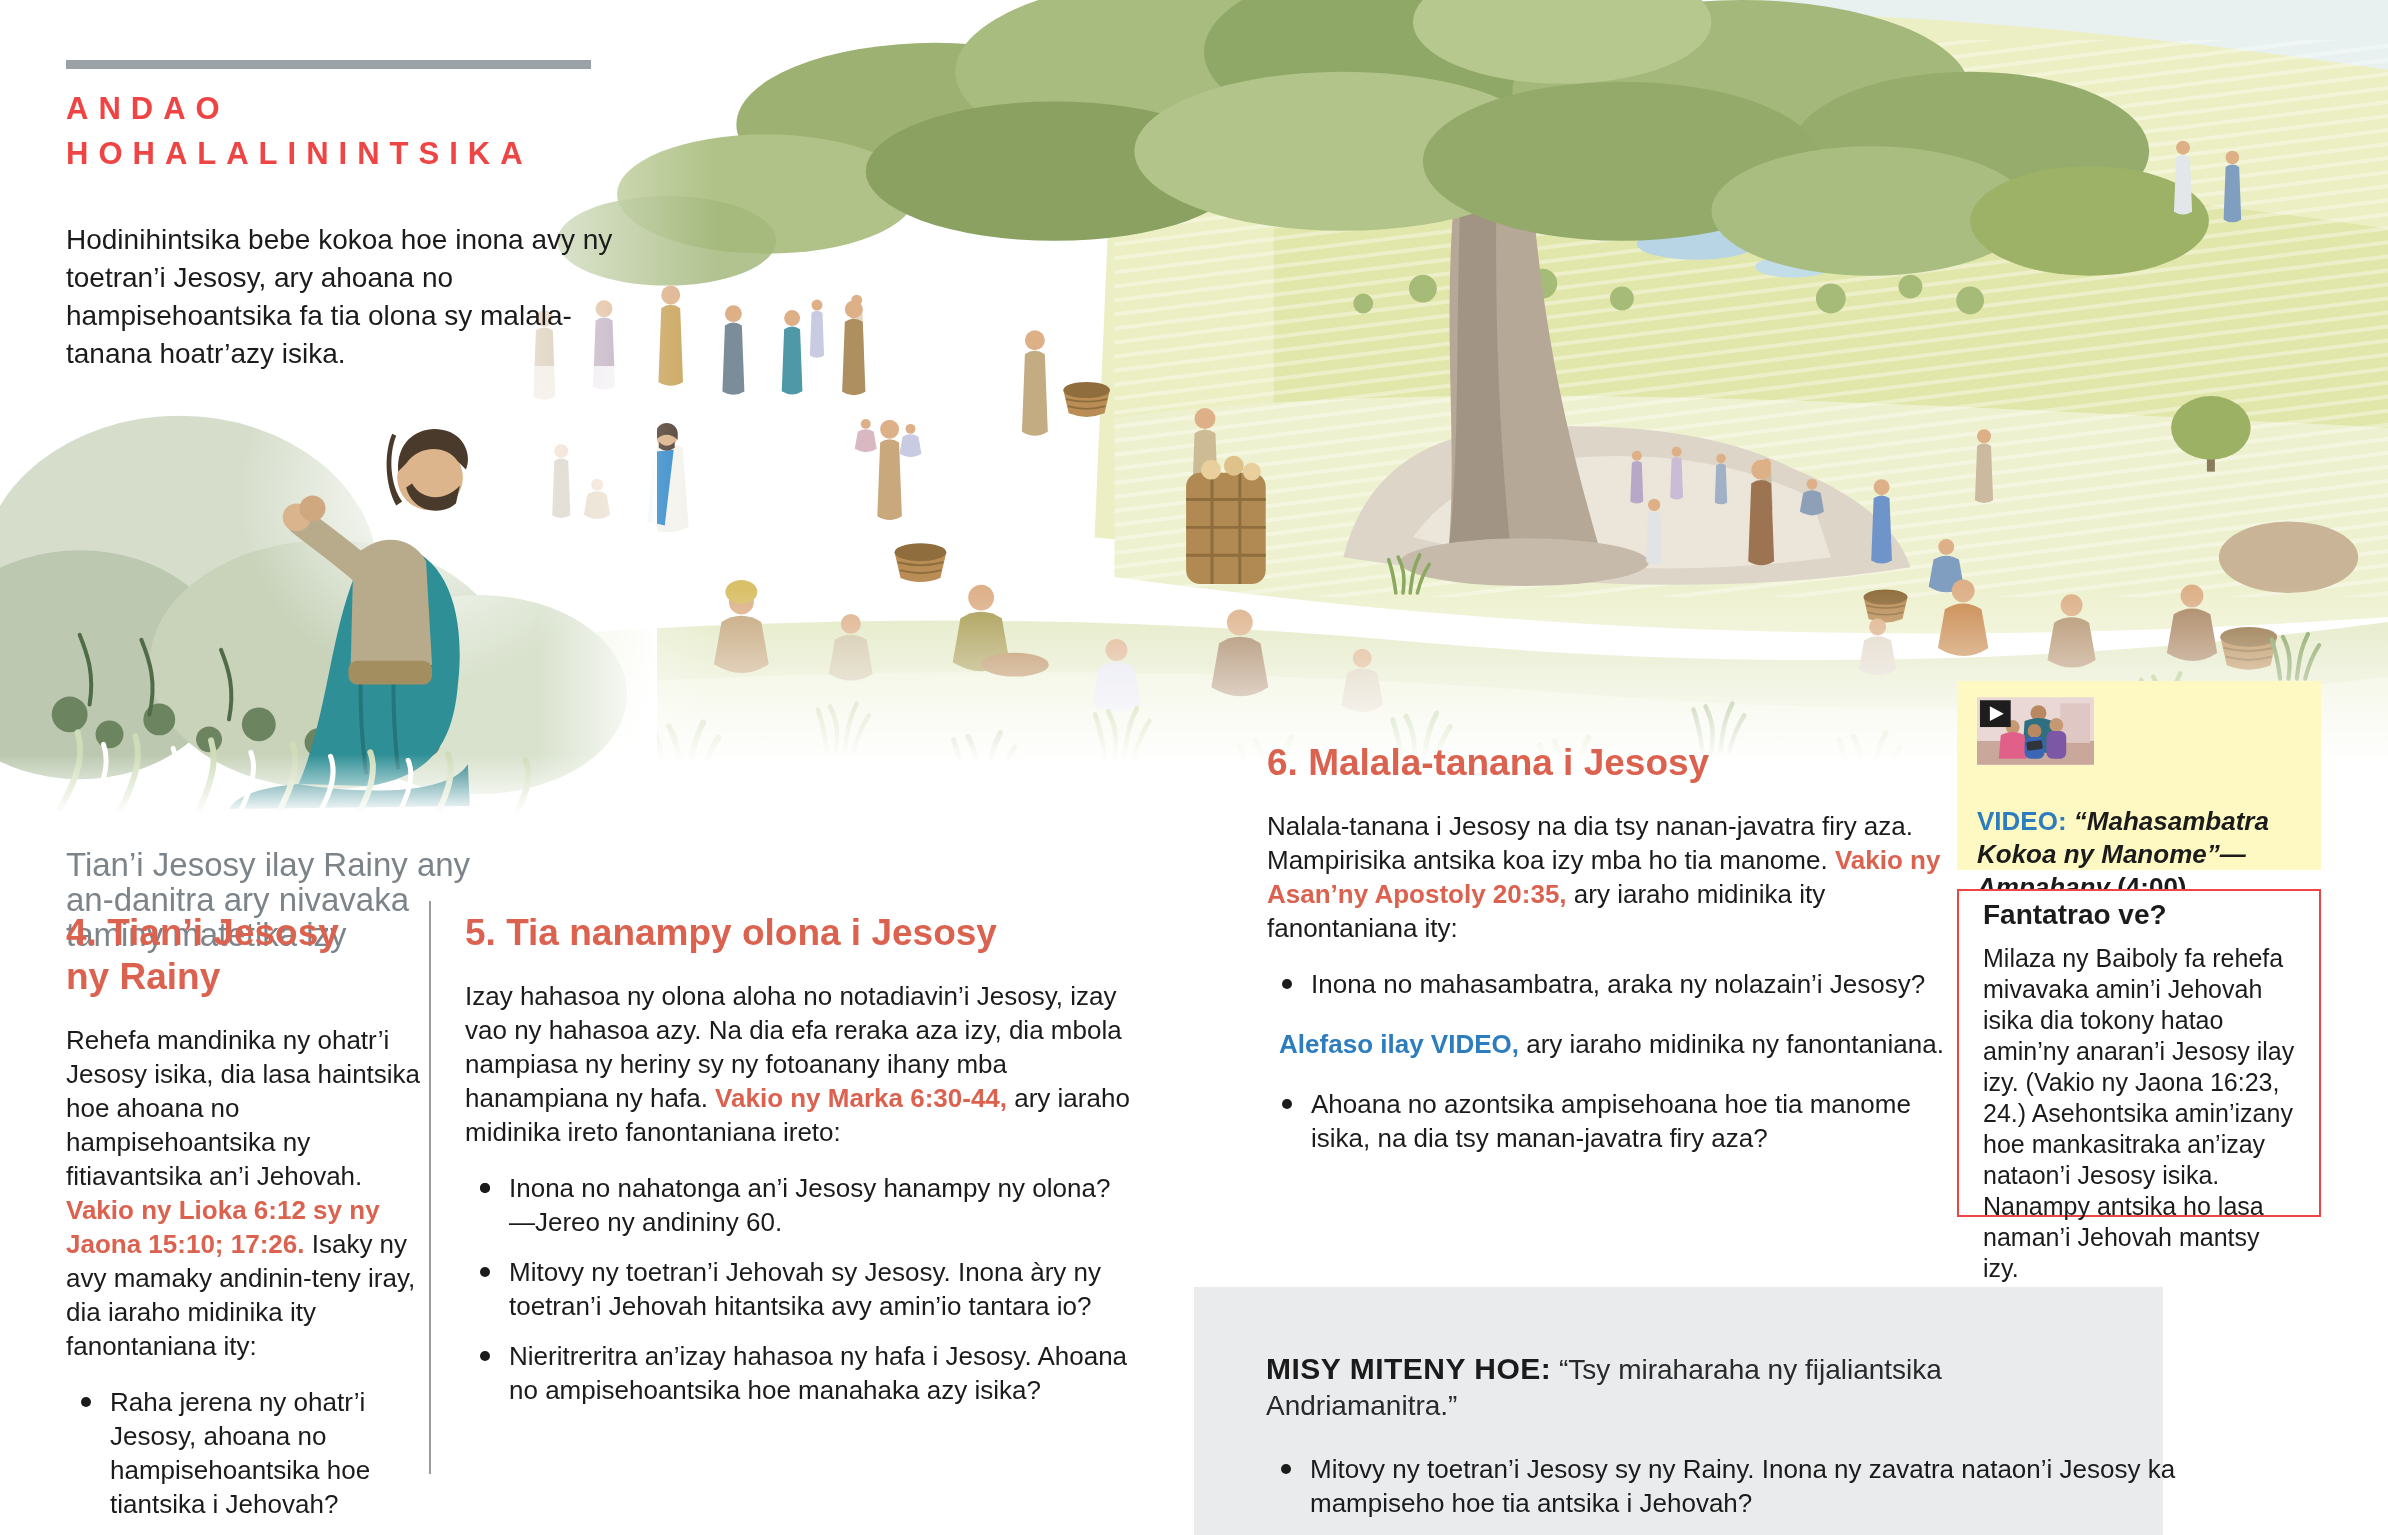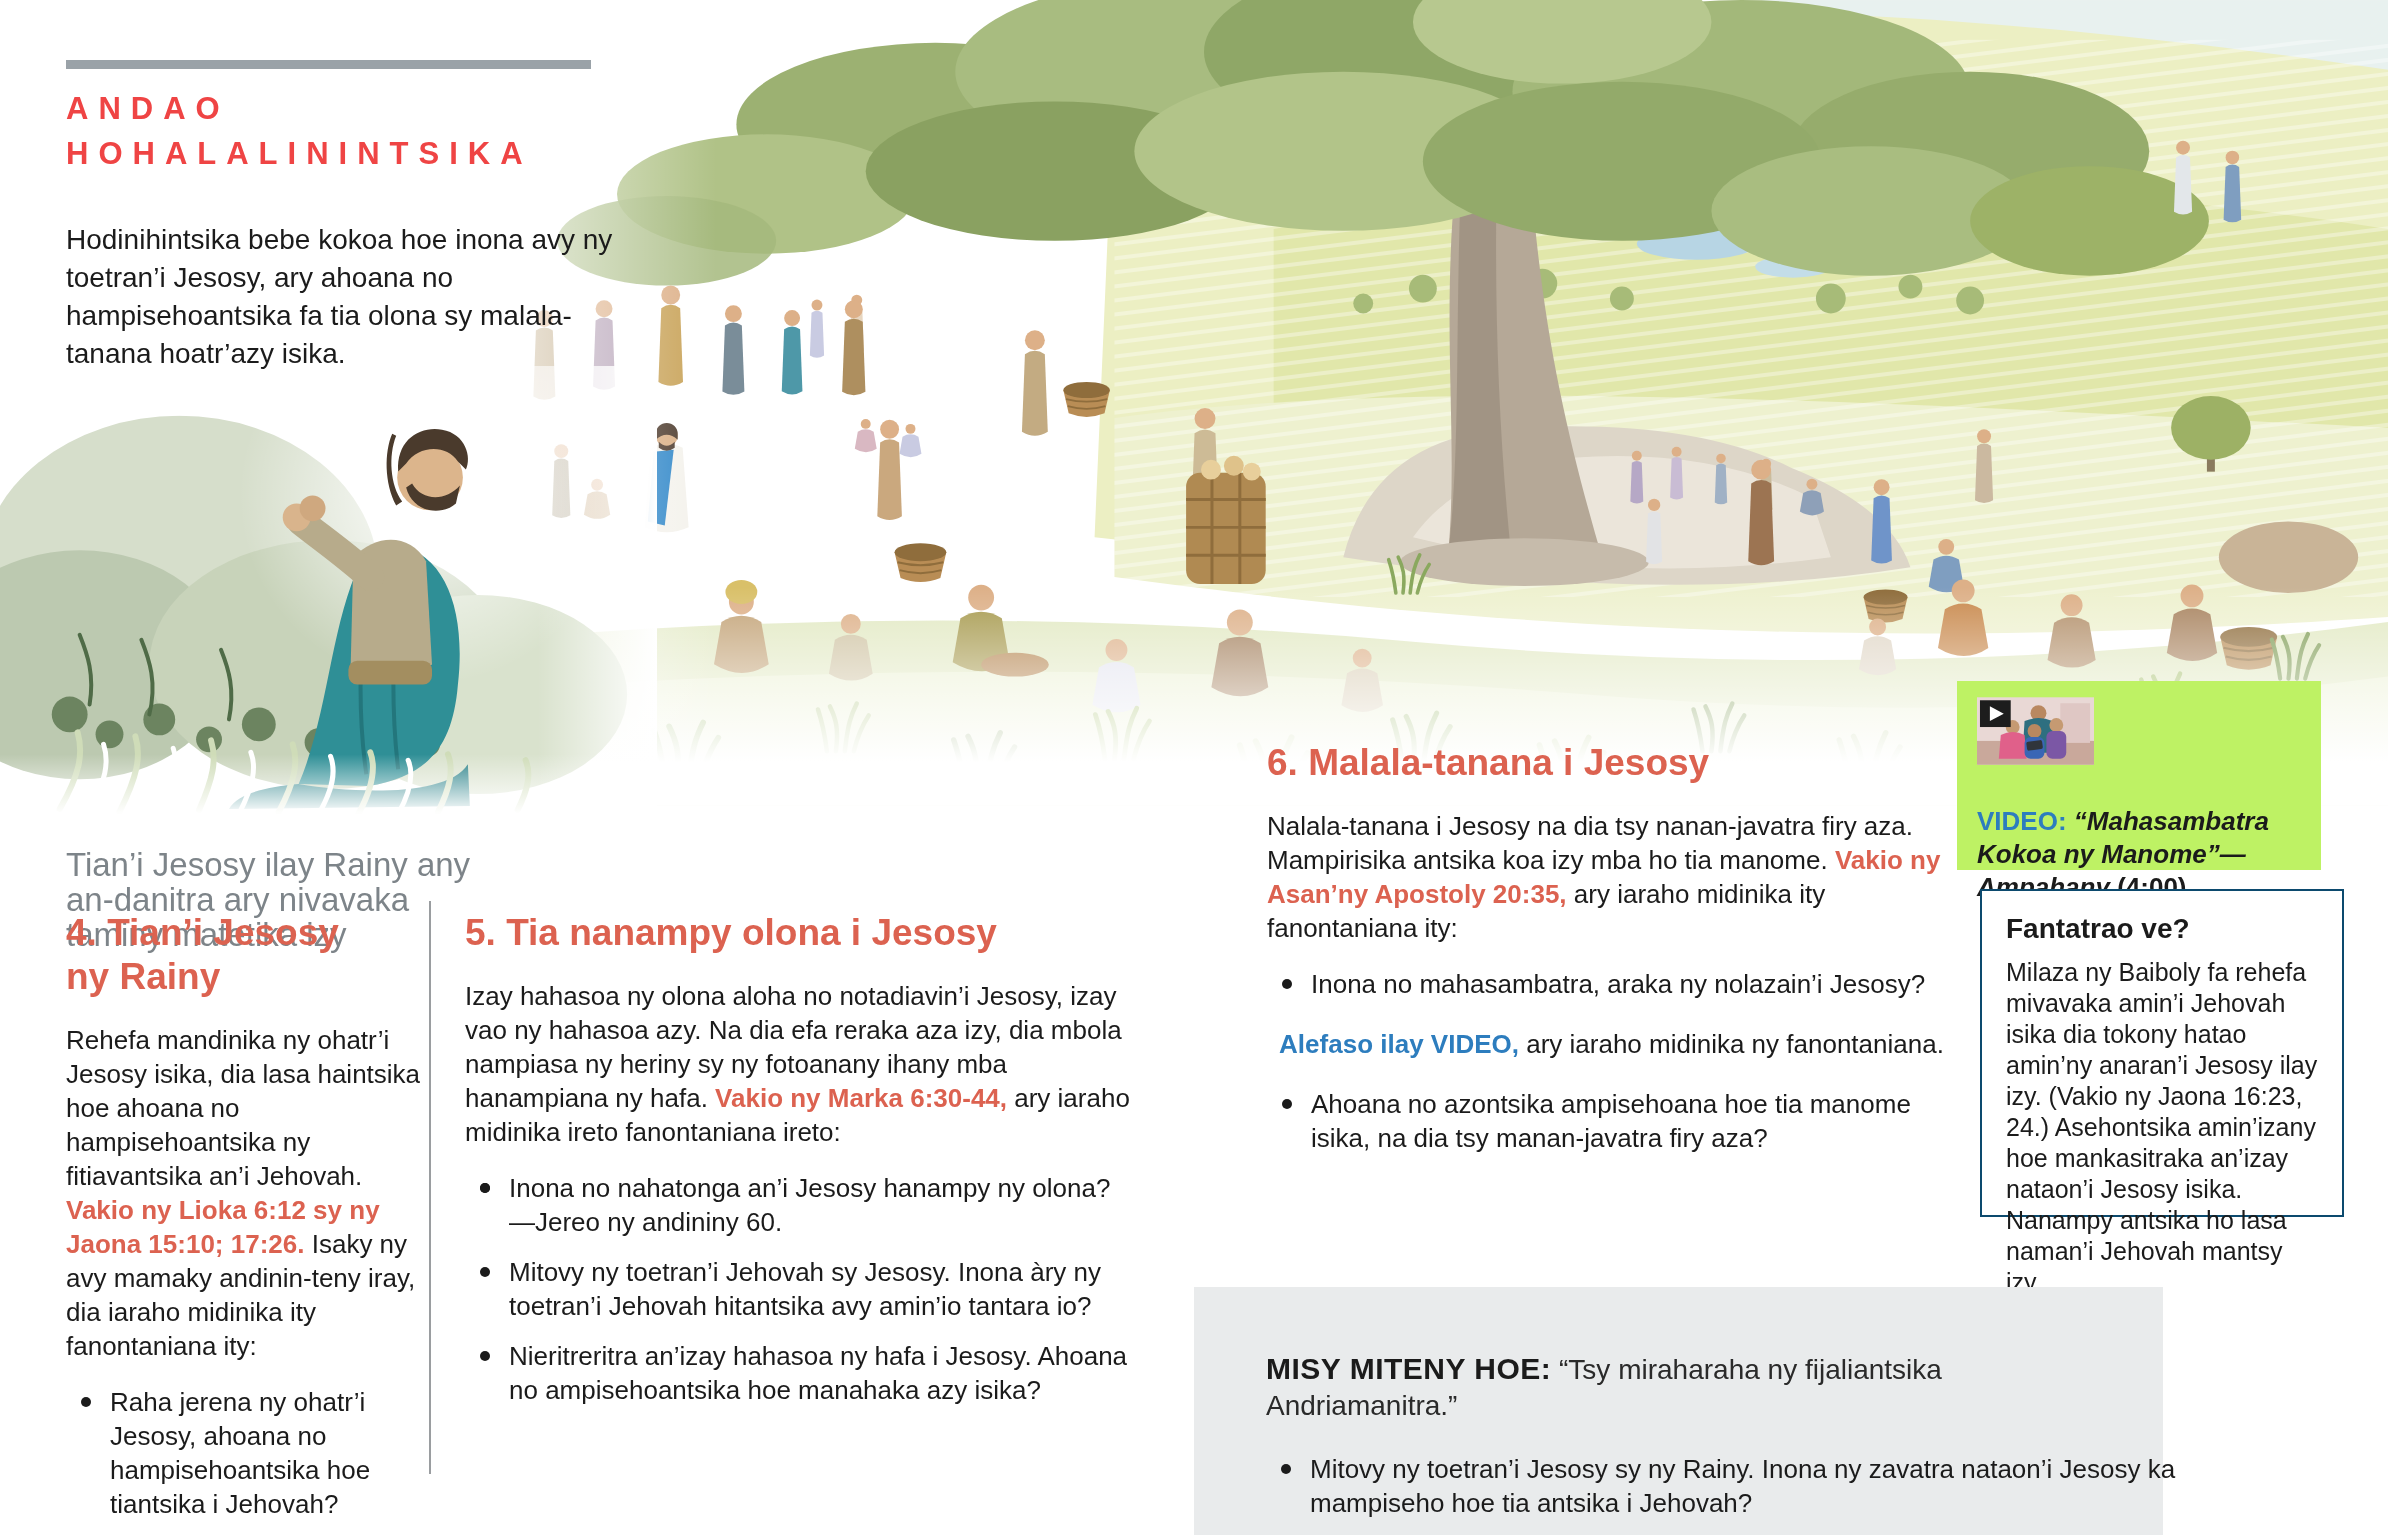--- a/index.html
+++ b/index.html
@@ -28,29 +28,29 @@
   .read-scripture{color:#dc6250;font-weight:bold;}
   .video-cue{color:#2d7dbe;font-weight:bold;}
   .bullets{margin:22px 0 0 0;}
   .bullet{position:relative;padding-left:44px;margin-bottom:16px;font-size:26px;line-height:34px;}
   .dot{position:absolute;left:15px;top:12px;width:10px;height:10px;border-radius:50%;background:#1b1b1b;}
   .col-divider{position:absolute;left:429px;top:901px;width:2px;height:573px;background:#9a9da0;}
   .cue-line{margin-top:26px;font-size:26px;line-height:34px;text-align:center;}
   .after-cue{margin-top:24px;}
 
   
-  .video-box{position:absolute;left:1957px;top:681px;width:364px;height:189px;background:#bef264;}
+  .video-box{position:absolute;left:1957px;top:681px;width:364px;height:189px;background:#fef9c3;}
   .video-thumb{position:absolute;left:20px;top:16px;width:117px;height:68px;cursor:pointer;}
   .video-caption{position:absolute;left:20px;top:98px;width:324px;font-size:26px;line-height:33px;font-weight:bold;}
   .video-label{color:#2d7dbe;}
   .video-title{font-style:italic;}
 
   
   .know-box{position:absolute;left:1957px;top:889px;width:364px;height:328px;background:#ffffff;
-            border:2px solid #0c4a6e;box-sizing:border-box;padding:22px 24px;margin-left:23px;}
+            border:2px solid #ef4444;box-sizing:border-box;padding:8px 24px;}
   .know-title{font-size:28px;font-weight:bold;margin:0 0 12px 0;}
   .know-body{font-size:25px;line-height:31px;margin:0;}
 
   
   .objection-box{position:absolute;left:1194px;top:1287px;width:969px;height:249px;background:#e9ebec;box-sizing:border-box;
                  padding:36px 60px 0 72px;}
   .objection-head{font-size:28px;line-height:36px;}
   .objection-label{font-weight:bold;font-size:30px;letter-spacing:0.5px;}
   .objection-quote{color:#2a2a2a;}
   .objection-box .bullet{margin-top:24px;width:955px;}

